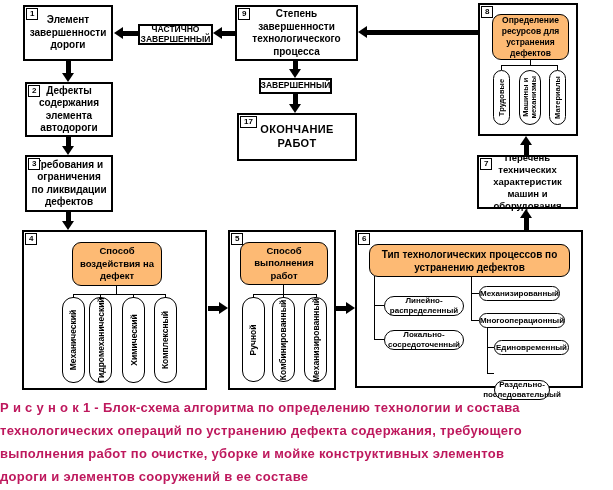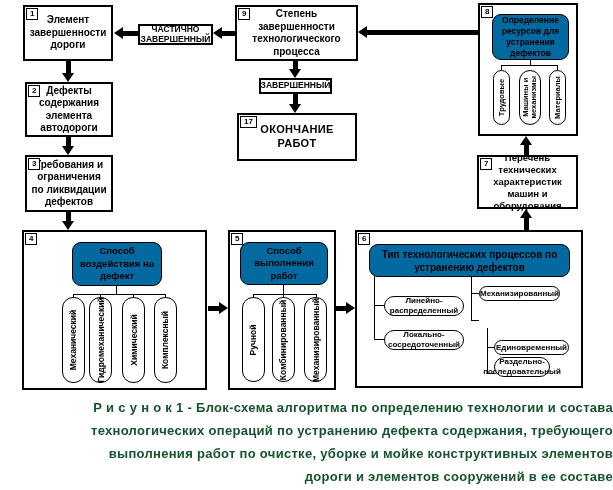--- a/index.html
+++ b/index.html
@@ -12,21 +12,21 @@
               text-align:center; font-weight:bold; color:#000; padding:2px 3px; line-height:1.25; }
   .tab { position:absolute; left:1px; top:1px; border:1px solid #000; background:#fff;
          font-size:8px; font-weight:bold; line-height:10px; padding:0 3px; color:#000; z-index:3; }
 
   
   .lblbox { position:absolute; border:2px solid #000; background:#fff; display:flex;
             align-items:center; justify-content:center; text-align:center;
             font-weight:bold; font-size:8.5px; line-height:1.15; color:#000; }
 
   
-  .rhead { position:absolute; border:1px solid #000; border-radius:9px; background:#0369a1;
+  .rhead { position:absolute; border:1px solid #000; border-radius:9px; background:#fdba74;
            display:flex; align-items:center; justify-content:center; text-align:center;
            font-weight:bold; color:#000; line-height:1.3; padding:2px 4px; }
 
   
   .pill { position:absolute; border:1px solid #000; border-radius:11px; background:#fff;
           display:flex; align-items:center; justify-content:center; }
   .pill .vtext { transform:rotate(-90deg); white-space:nowrap; font-weight:bold;
                  font-size:8.5px; color:#000; flex:none; }
   .pill .vtext.small { font-size:7.5px; }
   .pill .vtext.wrap2 { white-space:normal; width:52px; text-align:center; line-height:1.1; }
@@ -45,22 +45,22 @@
   .ar-down::before  { left:4px; right:4px; top:0; bottom:8px; background:#000; }
   .ar-down::after   { left:0; bottom:0; border-width:9px 6.5px 0 6.5px; border-top-color:#000; }
   .ar-up::before    { left:4px; right:4px; top:8px; bottom:0; background:#000; }
   .ar-up::after     { left:0; top:0; border-width:0 6.5px 9px 6.5px; border-bottom-color:#000; }
   .ar-left::before  { top:4px; bottom:4px; left:8px; right:0; background:#000; }
   .ar-left::after   { left:0; top:0; border-width:6.5px 9px 6.5px 0; border-right-color:#000; }
   .ar-right::before { top:4px; bottom:4px; left:0; right:8px; background:#000; }
   .ar-right::after  { right:0; top:0; border-width:6.5px 0 6.5px 9px; border-left-color:#000; }
 
   
-  .caption { position:absolute; left:0; right:0; top:396px; text-align:right;
-             font-weight:bold; font-size:13px; line-height:23px; color:#14532d; letter-spacing:0.3px; }
+  .caption { position:absolute; left:0; right:0; top:396px; text-align:left;
+             font-weight:bold; font-size:13px; line-height:23px; color:#be185d; letter-spacing:0.3px; }
 </style>
 </head>
 <body>
 
 <div class="canvas">
 
   <div class="blk" style="left:23px;top:5px;width:90px;height:56px;">
     <span class="tab">1</span>
     <div class="txt" style="font-size:10px;">Элемент завершенности дороги</div>
   </div>
@@ -159,25 +159,26 @@
     <div class="rhead" style="left:12px;top:12px;width:201px;height:33px;font-size:10px;">Тип технологических процессов по устранению дефектов</div>
     <div class="cl" style="left:17px;top:44px;width:1px;height:64px;"></div>
     <div class="cl" style="left:17px;top:73px;width:10px;height:1px;"></div>
     <div class="cl" style="left:17px;top:107px;width:10px;height:1px;"></div>
     <div class="hpill" style="left:27px;top:64px;width:80px;height:20px;">Линейно-распределенный</div>
     <div class="hpill" style="left:27px;top:98px;width:80px;height:20px;">Локально-сосредоточенный</div>
     <div class="cl" style="left:114px;top:44px;width:1px;height:45px;"></div>
     <div class="cl" style="left:114px;top:61px;width:8px;height:1px;"></div>
     <div class="cl" style="left:114px;top:88px;width:8px;height:1px;"></div>
     <div class="hpill" style="left:122px;top:54px;width:81px;height:15px;">Механизированный</div>
+    <div class="hpill" style="left:122px;top:81px;width:86px;height:15px;">Многооперационный</div>
     <div class="cl" style="left:130px;top:96px;width:1px;height:45px;"></div>
     <div class="cl" style="left:130px;top:115px;width:7px;height:1px;"></div>
     <div class="cl" style="left:130px;top:141px;width:7px;height:1px;"></div>
     <div class="hpill" style="left:137px;top:108px;width:75px;height:15px;">Единовременный</div>
-    <div class="hpill" style="left:137px;top:125px;width:56px;height:20px;">Раздельно-последовательный</div>
+    <div class="hpill" style="left:137px;top:148px;width:56px;height:20px;">Раздельно-последовательный</div>
   </div>
 
   <div class="ar ar-down" style="left:62px;top:61px;width:13px;height:21px;"></div>
   <div class="ar ar-down" style="left:62px;top:137px;width:13px;height:18px;"></div>
   <div class="ar ar-down" style="left:62px;top:212px;width:13px;height:18px;"></div>
   <div class="ar ar-right" style="left:208px;top:302px;width:20px;height:13px;"></div>
   <div class="ar ar-right" style="left:336px;top:302px;width:19px;height:13px;"></div>
   <div class="ar ar-up" style="left:520px;top:209px;width:13px;height:21px;"></div>
   <div class="ar ar-up" style="left:520px;top:136px;width:13px;height:19px;"></div>
   <div class="ar ar-left" style="left:358px;top:26px;width:120px;height:13px;"></div>

